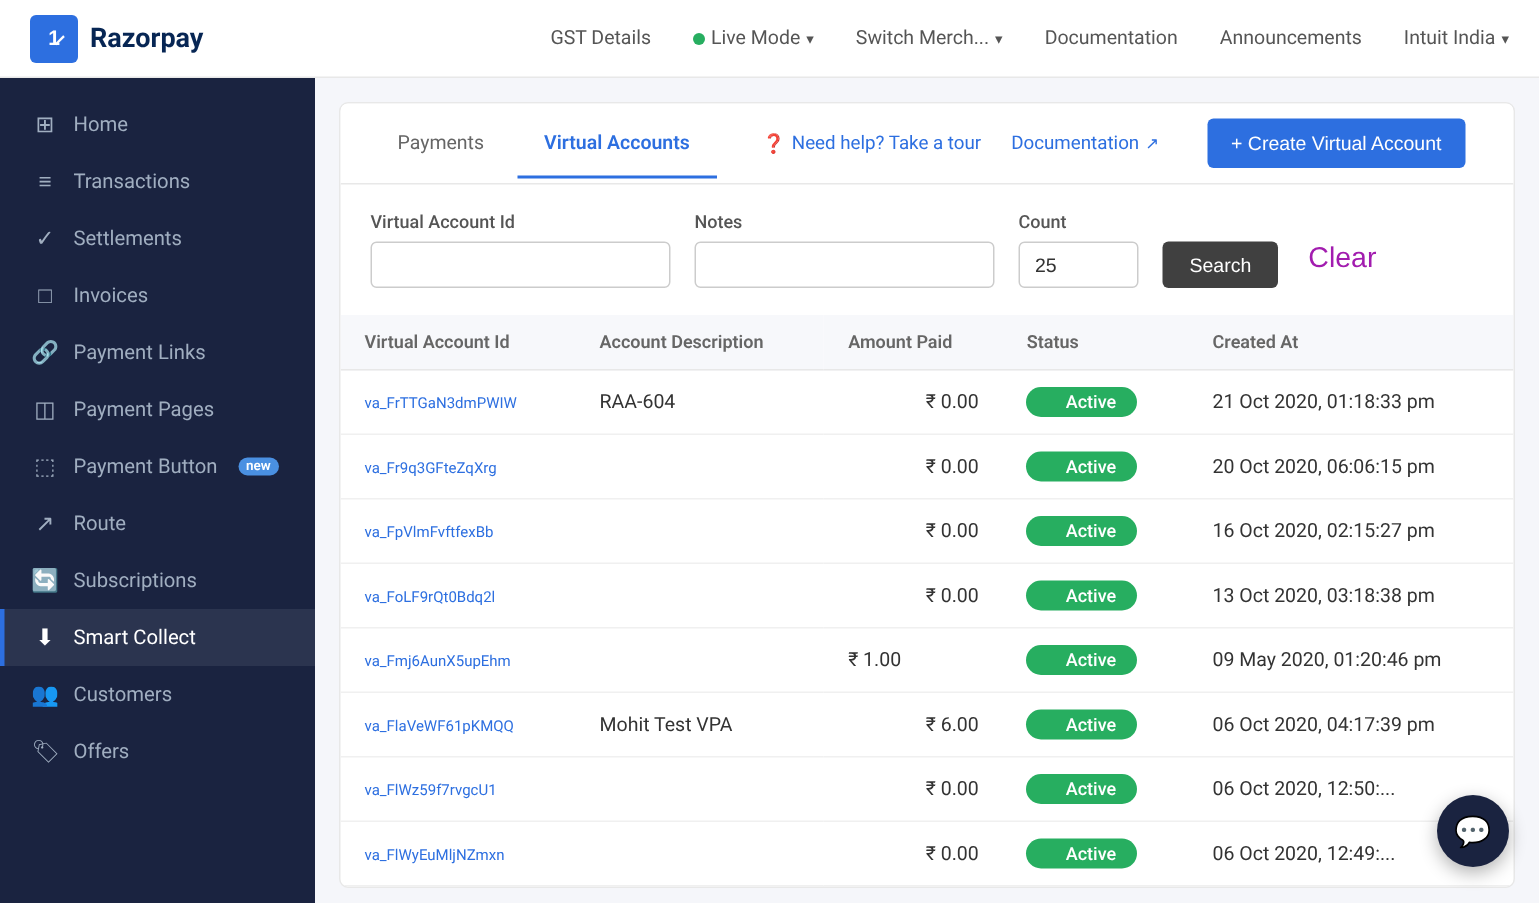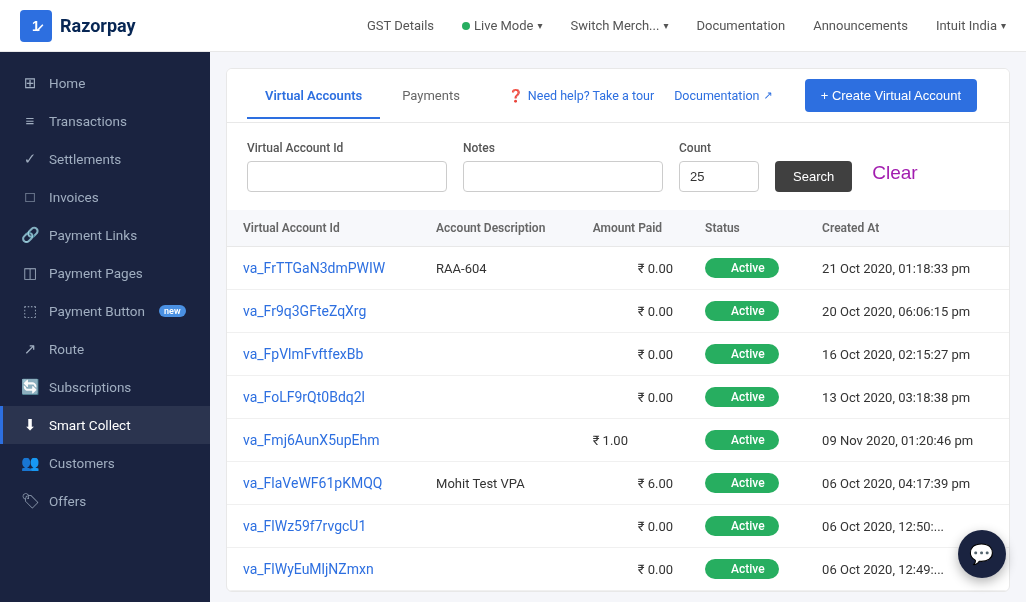--- a/index.html
+++ b/index.html
@@ -141,21 +141,21 @@
     th {
       padding: 11px 16px; text-align: left;
       font-size: 12px; color: #666; font-weight: 600;
       border-bottom: 1px solid #e8e8e8;
       white-space: nowrap;
     }
     td {
       padding: 11px 16px; font-size: 13px; color: #333;
       border-bottom: 1px solid #f0f0f0; white-space: nowrap;
     }
-    .va-link { color: #2d6fe0; cursor: pointer; font-size: 14px; }
+    .va-link { color: #2d6fe0; cursor: pointer; font-size: 10px; }
     .status-badge {
       display: inline-block; padding: 3px 14px;
       border-radius: 12px; font-size: 12px; font-weight: 500;
     }
     .status-active { background: #27ae60; color: #fff; padding-left: 26px; }
 
     
     .chat-fab {
       position: fixed; bottom: 24px; right: 20px;
       width: 48px; height: 48px; border-radius: 50%;
@@ -242,22 +242,22 @@
     <div class="sidebar-item">
       <span class="sidebar-icon">🏷</span>
       <span>Offers</span>
     </div>
   </nav>
 
   <div class="main">
     <div class="content-box">
 
       <div class="tabs-bar">
+        <div class="tab">Payments</div>
         <div class="tab active">Virtual Accounts</div>
-        <div class="tab">Payments</div>
         <div class="tabs-spacer"></div>
         <div class="tab-link">
           <span>❓</span>
           <span>Need help? Take a tour</span>
         </div>
         <div class="tab-link">
           <span>Documentation</span>
           <span style="font-size:11px;">↗</span>
         </div>
         <button class="create-btn">+ Create Virtual Account</button>
@@ -338,21 +338,21 @@
     </tr>
               <tr>
       <td>
         <a class="va-link">va_Fmj6AunX5upEhm</a>
       </td>
       <td></td>
       <td style="text-align:left">₹ 1.00</td>
       <td>
         <span class="status-badge status-active">Active</span>
       </td>
-      <td>09 Nov 2020, 01:20:46 pm</td>
+      <td>09 May 2020, 01:20:46 pm</td>
     </tr>
               <tr>
       <td>
         <a class="va-link">va_FlaVeWF61pKMQQ</a>
       </td>
       <td>Mohit Test VPA</td>
       <td style="text-align:right">₹ 6.00</td>
       <td>
         <span class="status-badge status-active">Active</span>
       </td>

